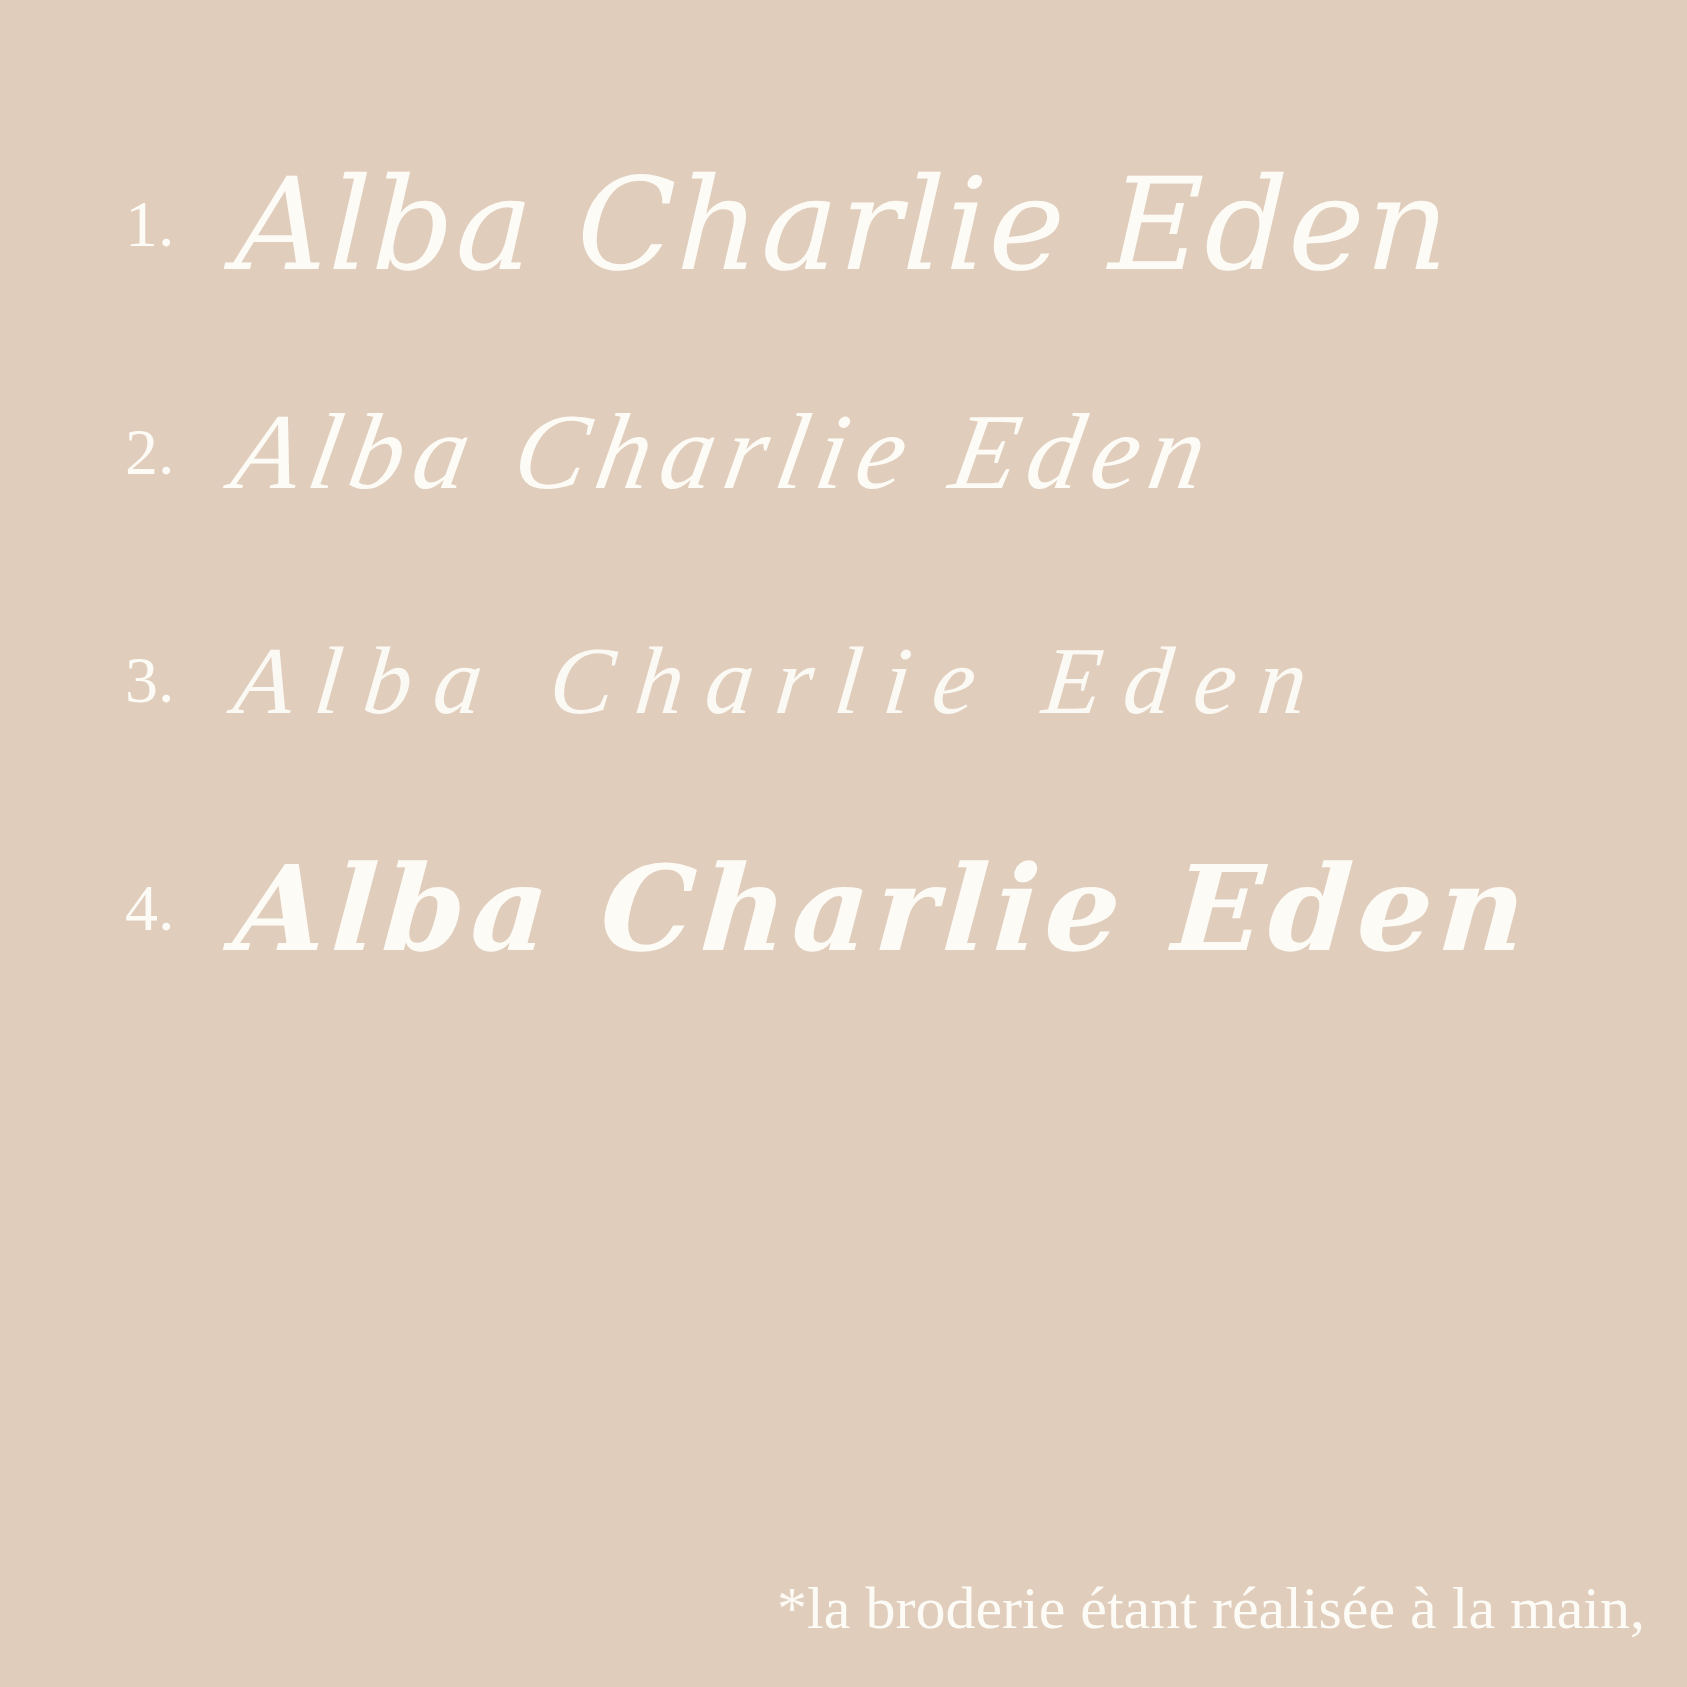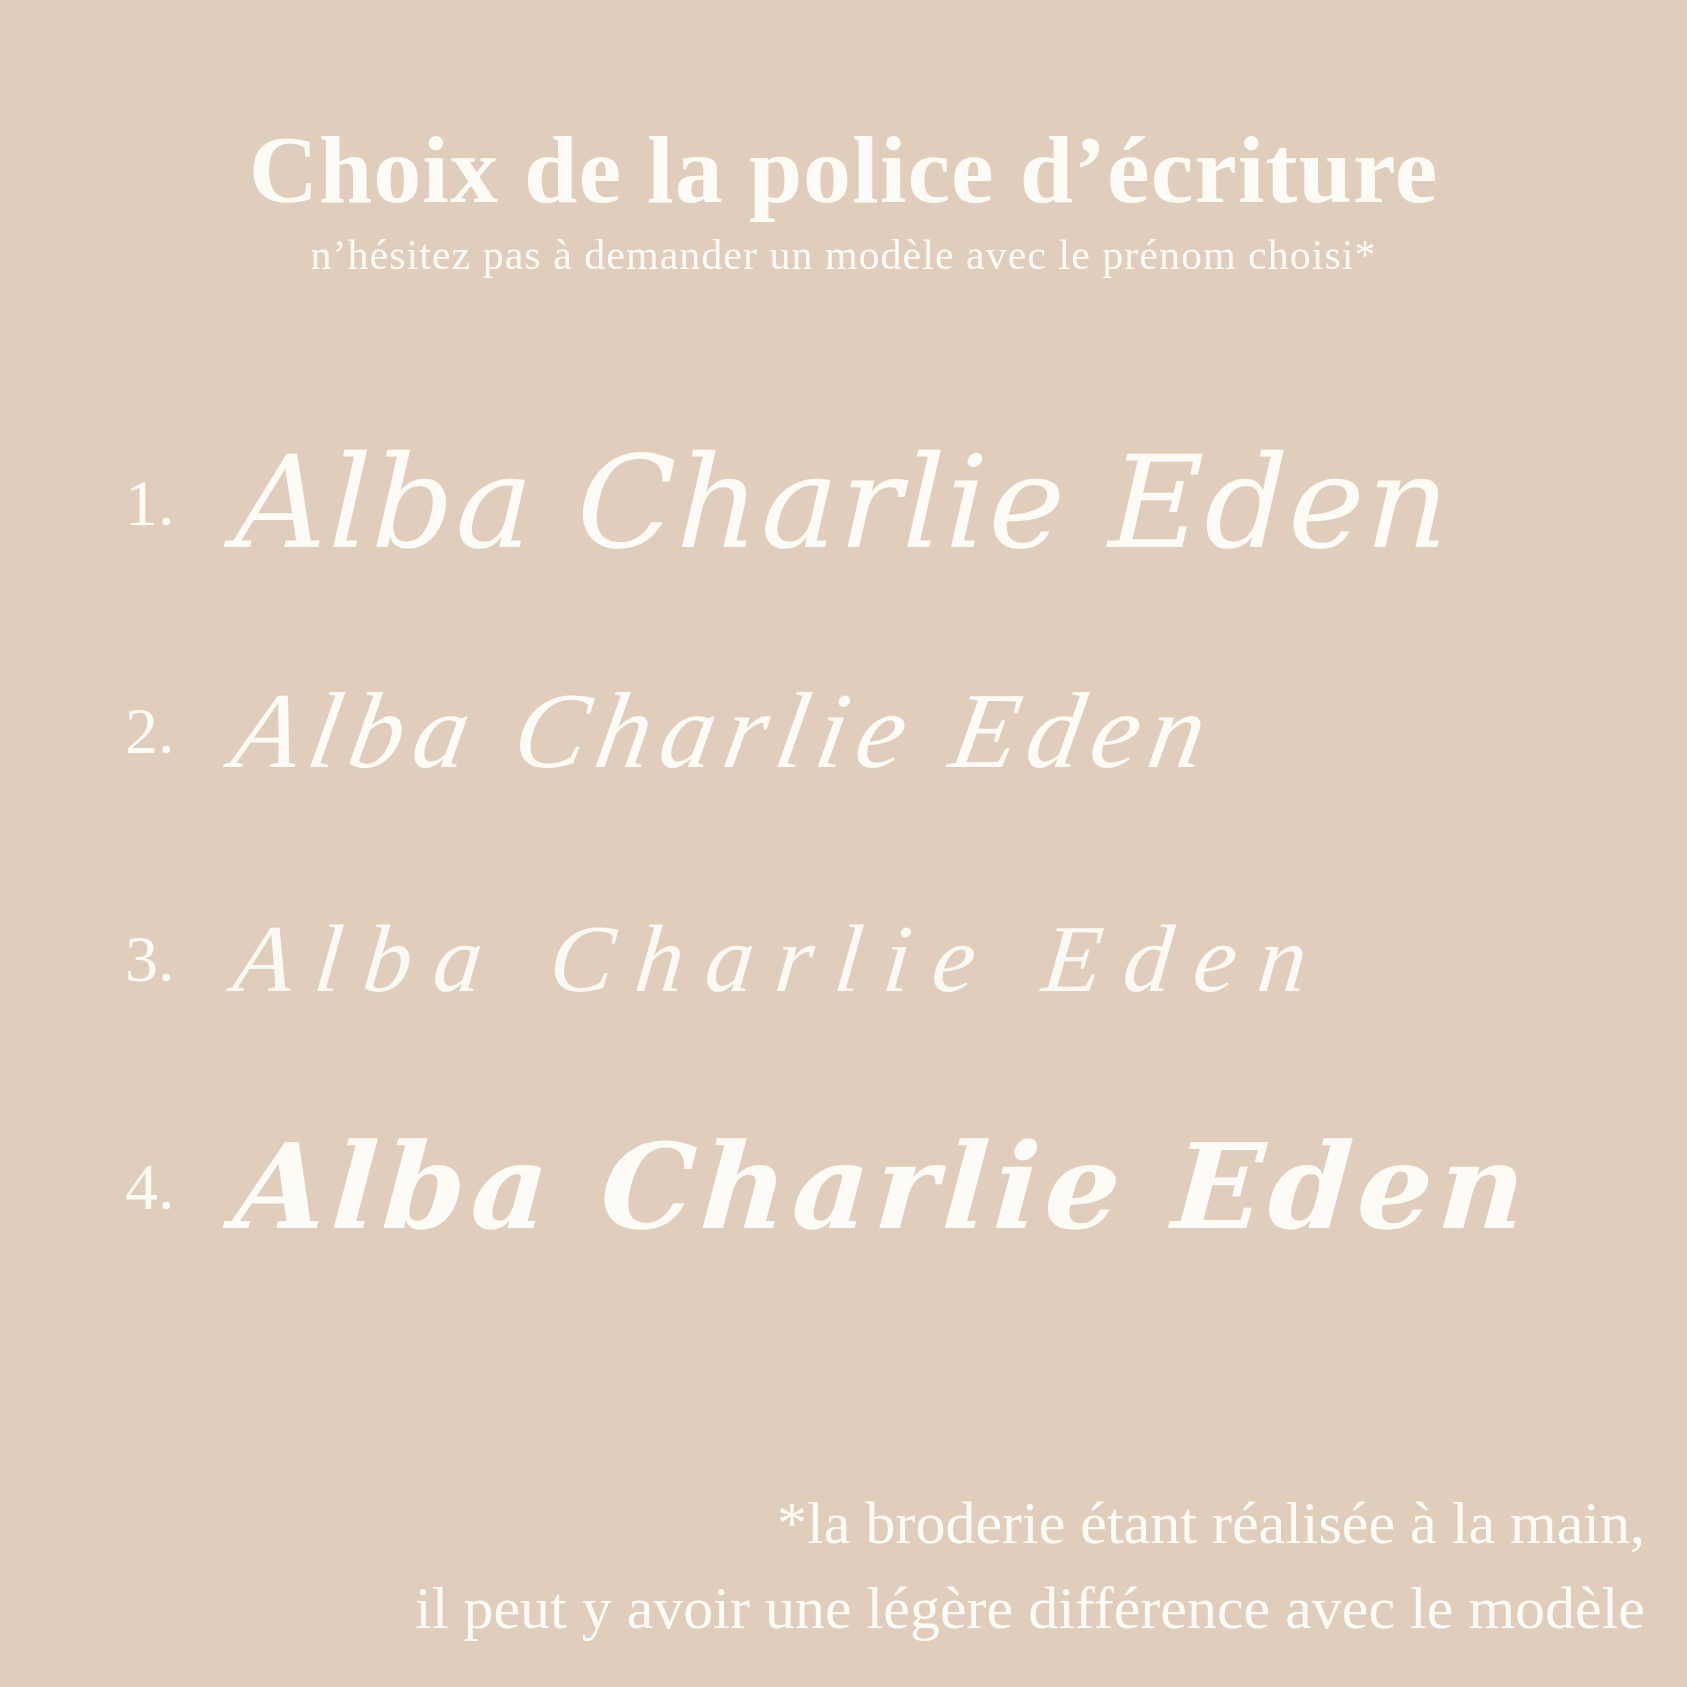--- a/index.html
+++ b/index.html
@@ -101,24 +101,20 @@
     font-size: 60px;
     line-height: 1.42;
     color: #fdfbf6;
   }
 </style>
 </head>
 <body>
 
 <div class="canvas">
 
-  <div class="header">
-    <h1 class="title">Choix de la police d’écriture</h1>
-    <p class="subtitle">n’hésitez pas à demander un modèle avec le prénom choisi*</p>
-  </div>
 
   <div class="options-list">
 
     <div class="option-row">
       <span class="option-number">1.</span>
       <span class="sample script-1">Alba Charlie Eden</span>
     </div>
 
     <div class="option-row">
       <span class="option-number">2.</span>
@@ -132,16 +128,15 @@
 
     <div class="option-row">
       <span class="option-number">4.</span>
       <span class="sample script-4">Alba Charlie Eden</span>
     </div>
 
   </div>
 
   <div class="footnote">
     <div>*la broderie étant réalisée à la main,</div>
-    <div>il peut y avoir une légère différence avec le modèle</div>
   </div>
 
 </div>
 
 </body></html>

